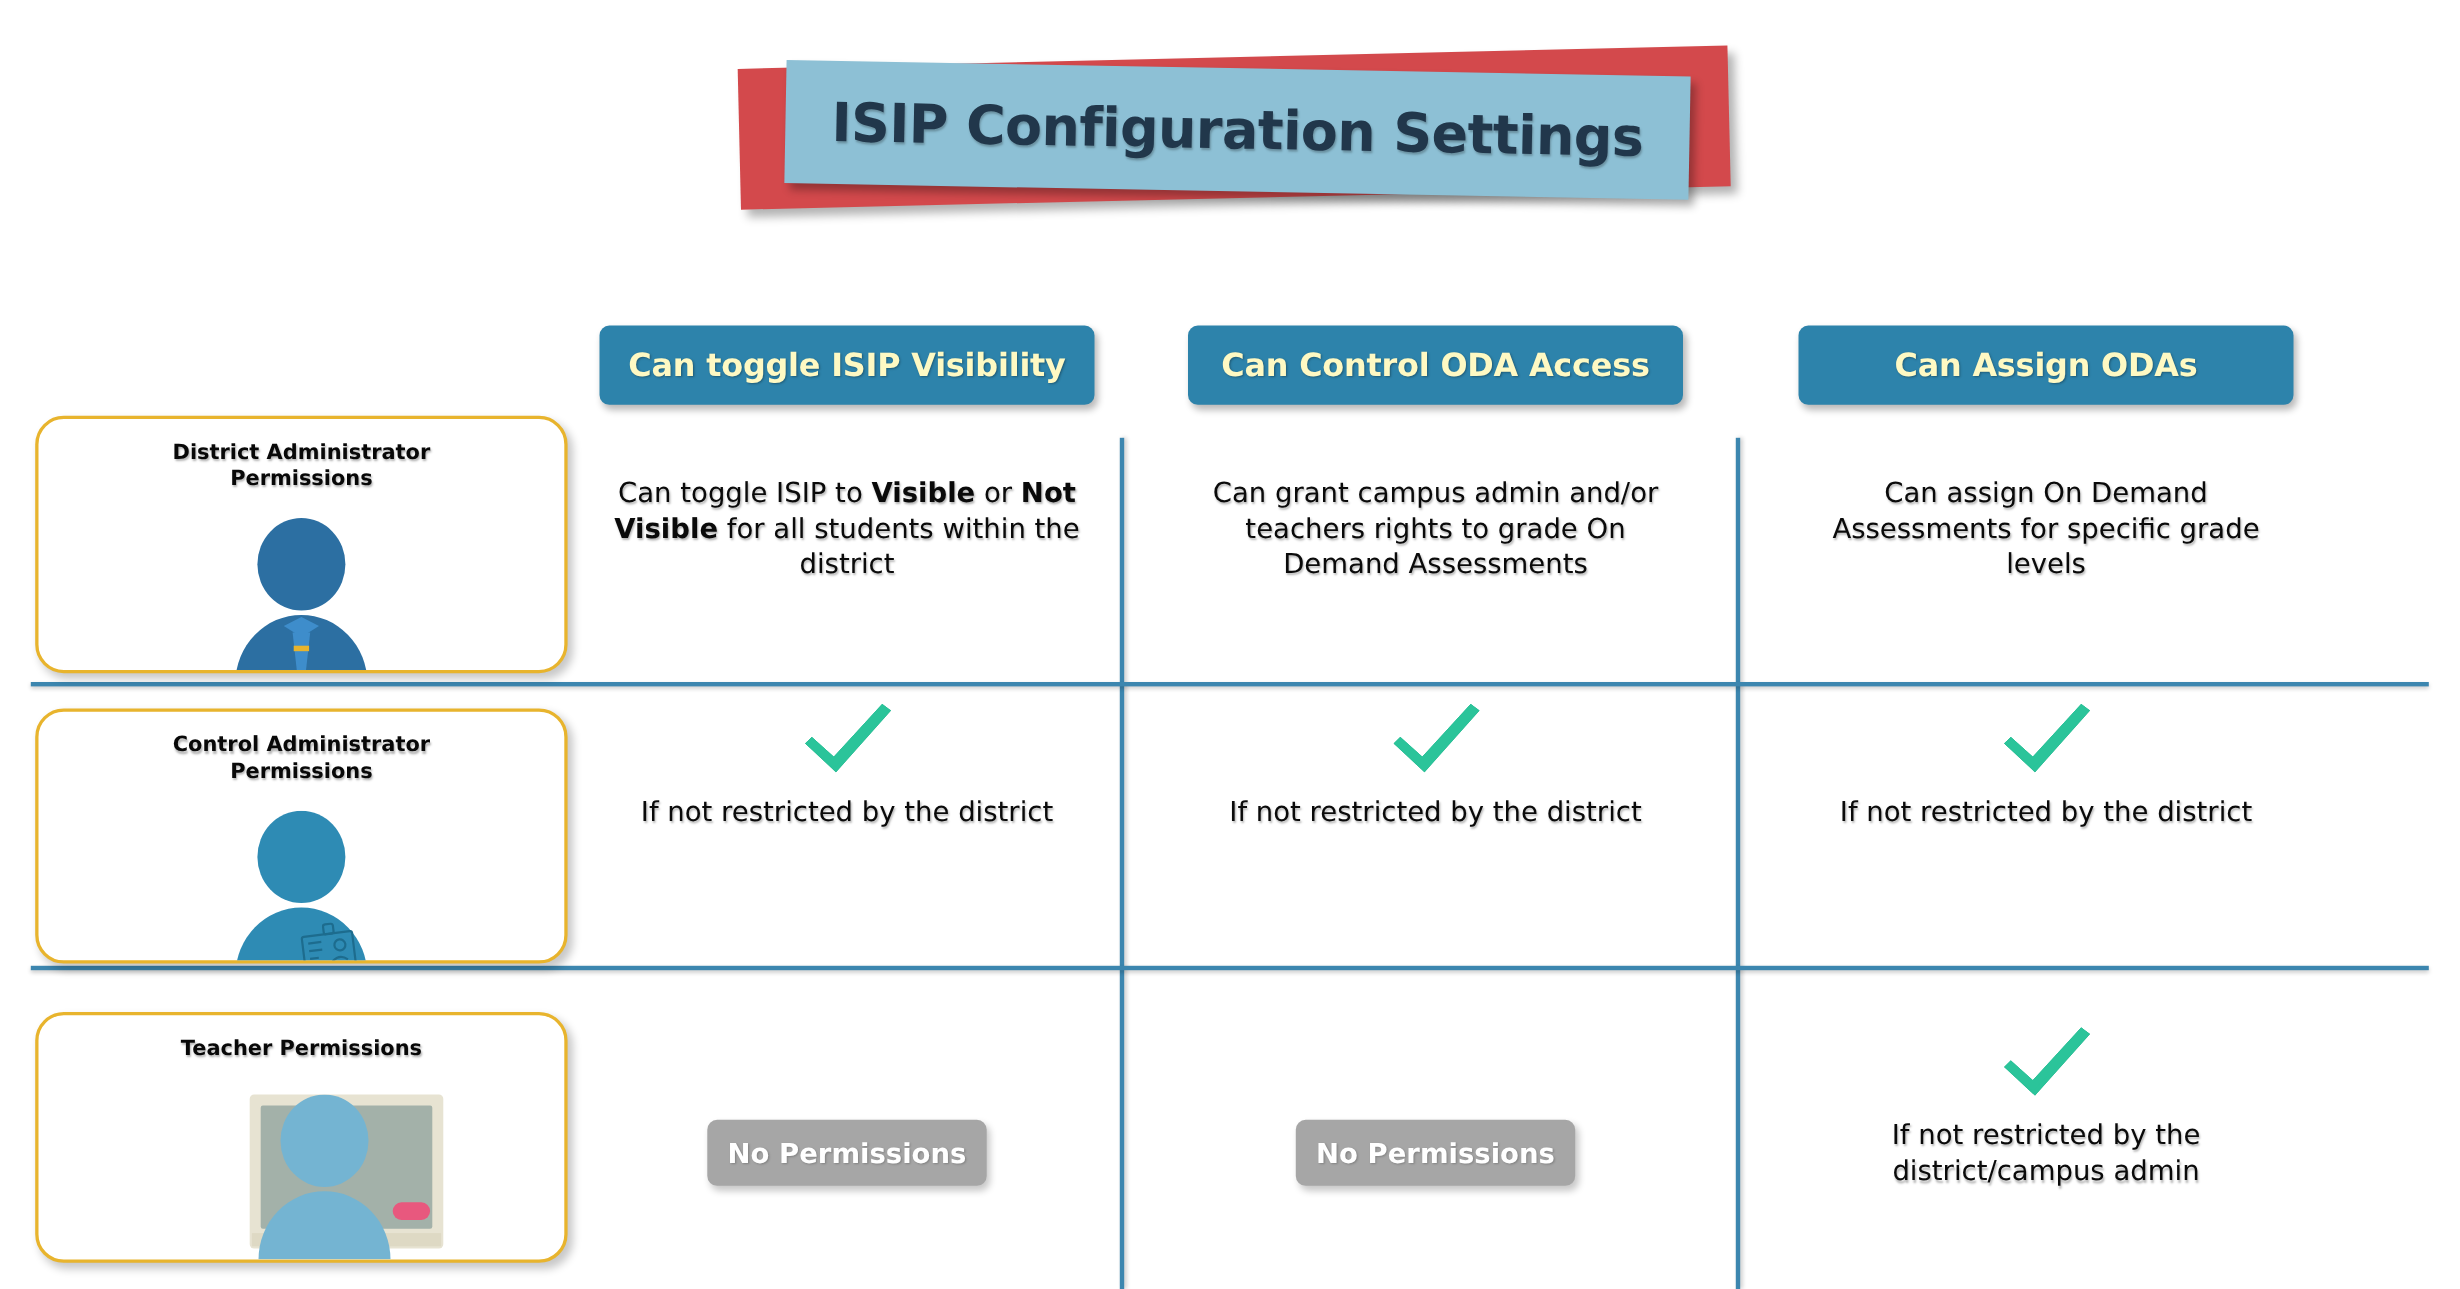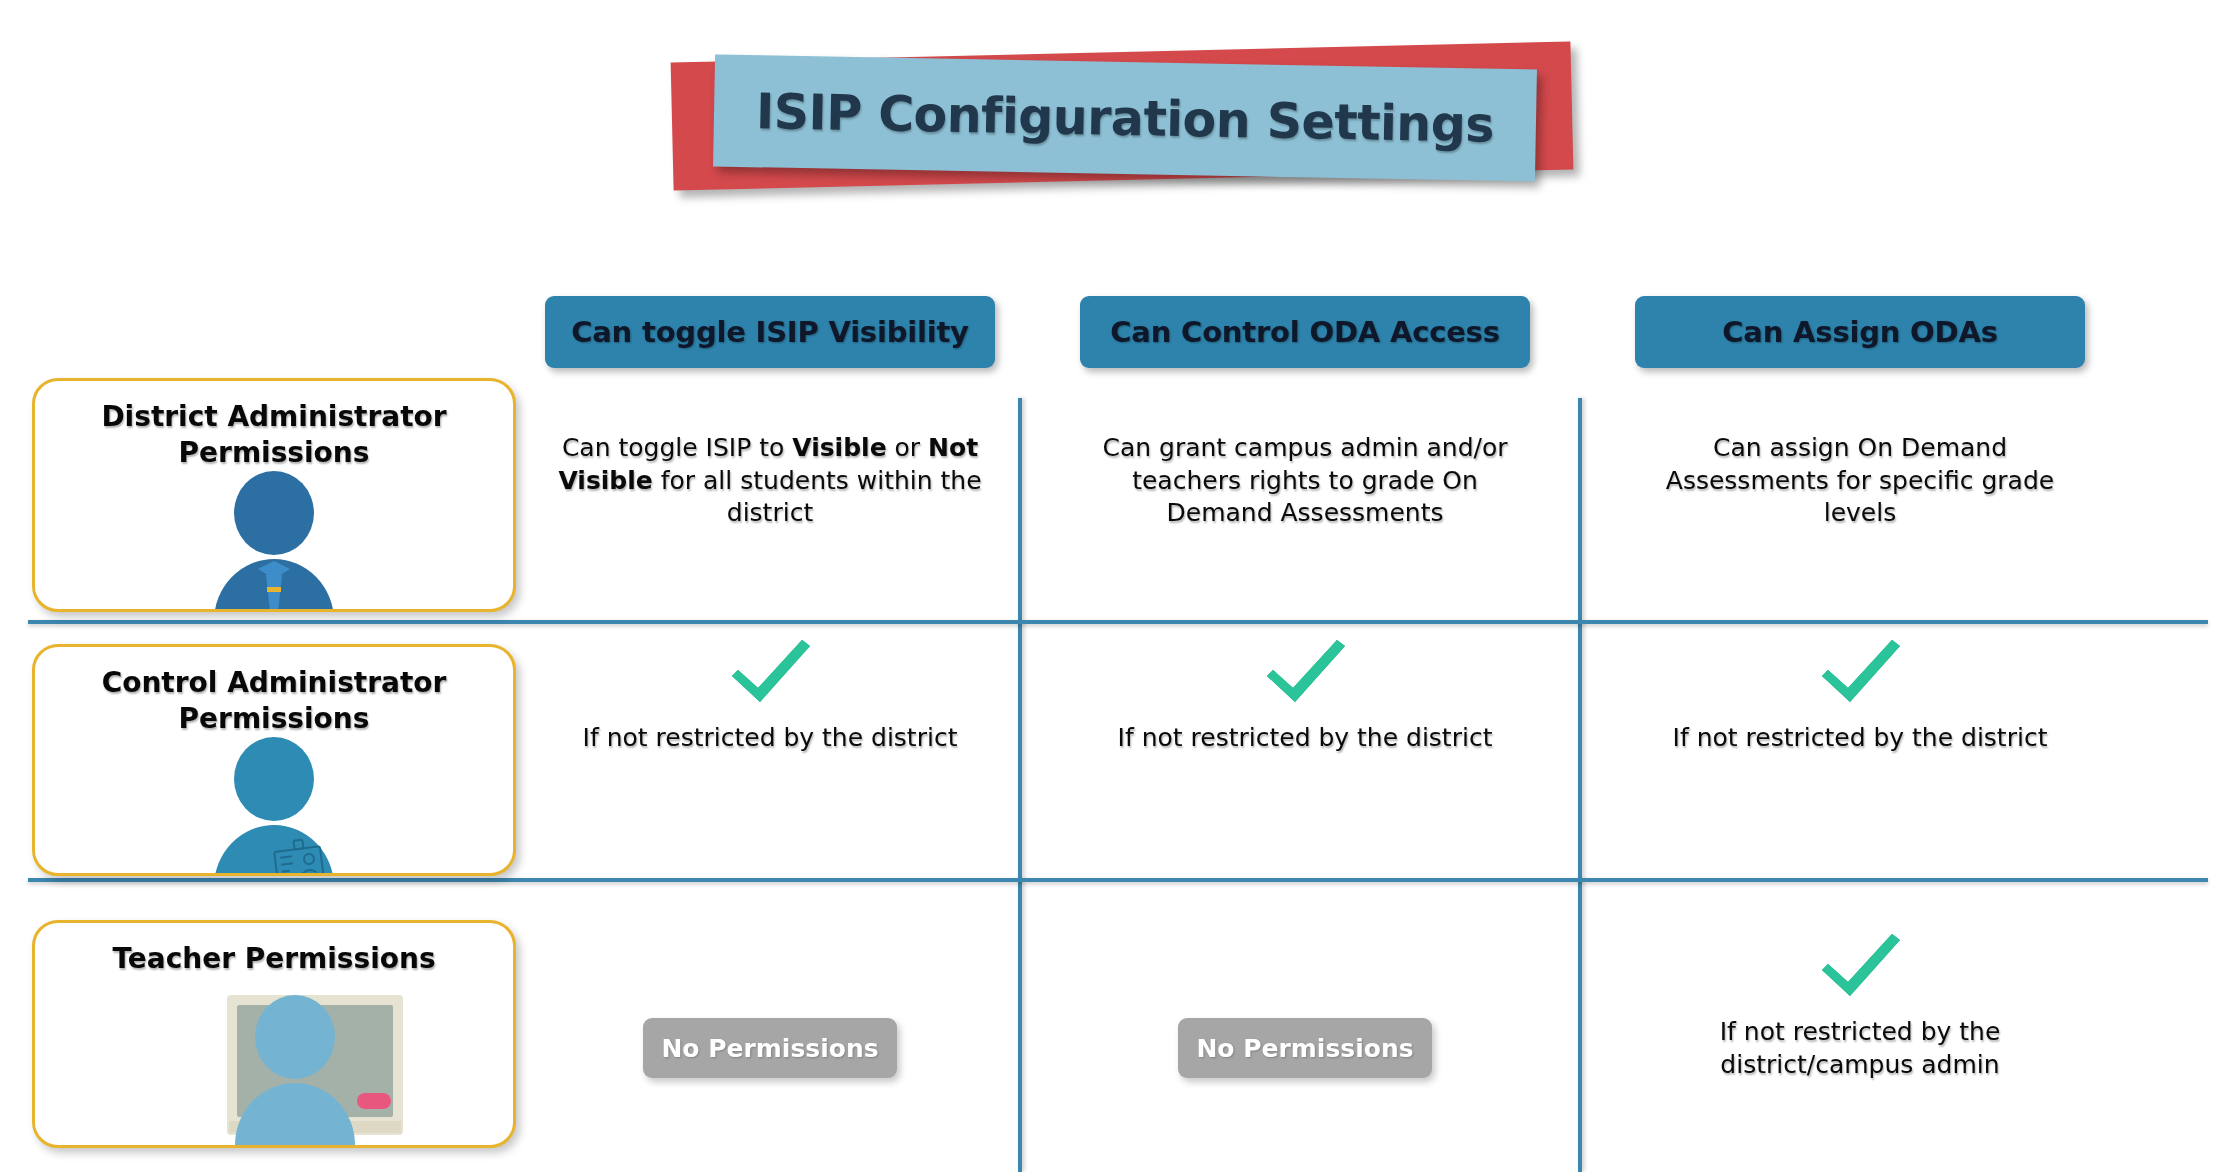--- a/index.html
+++ b/index.html
@@ -97,21 +97,21 @@
     background: #2D83AB;
     box-shadow: 3px 4px 7px rgba(0,0,0,0.28);
     display: flex;
     align-items: center;
     justify-content: center;
   }
   .col-head span {
     font-family: "DejaVu Sans", sans-serif;
     font-size: 29px;
     font-weight: 700;
-    color: #0f172a;
+    color: #fef9c3;
     white-space: nowrap;
     letter-spacing: -0.2px;
     text-shadow: 1px 1px 2px rgba(0,0,0,0.30);
   }
 
   
   .role-card {
     position: absolute;
     left: 32px;
     width: 478px;
@@ -121,21 +121,21 @@
     box-shadow: 4px 5px 8px rgba(0,0,0,0.22);
     overflow: hidden;
   }
   .role-label {
     position: absolute;
     left: 0;
     top: 18px;
     width: 100%;
     text-align: center;
     font-family: "DejaVu Sans", sans-serif;
-    font-size: 28px;
+    font-size: 19px;
     font-weight: 700;
     line-height: 1.28;
     color: #080808;
     text-shadow: 1px 2px 2px rgba(0,0,0,0.30);
   }
   .person {
     position: absolute;
     left: 50%;
     transform: translateX(-50%);
   }

